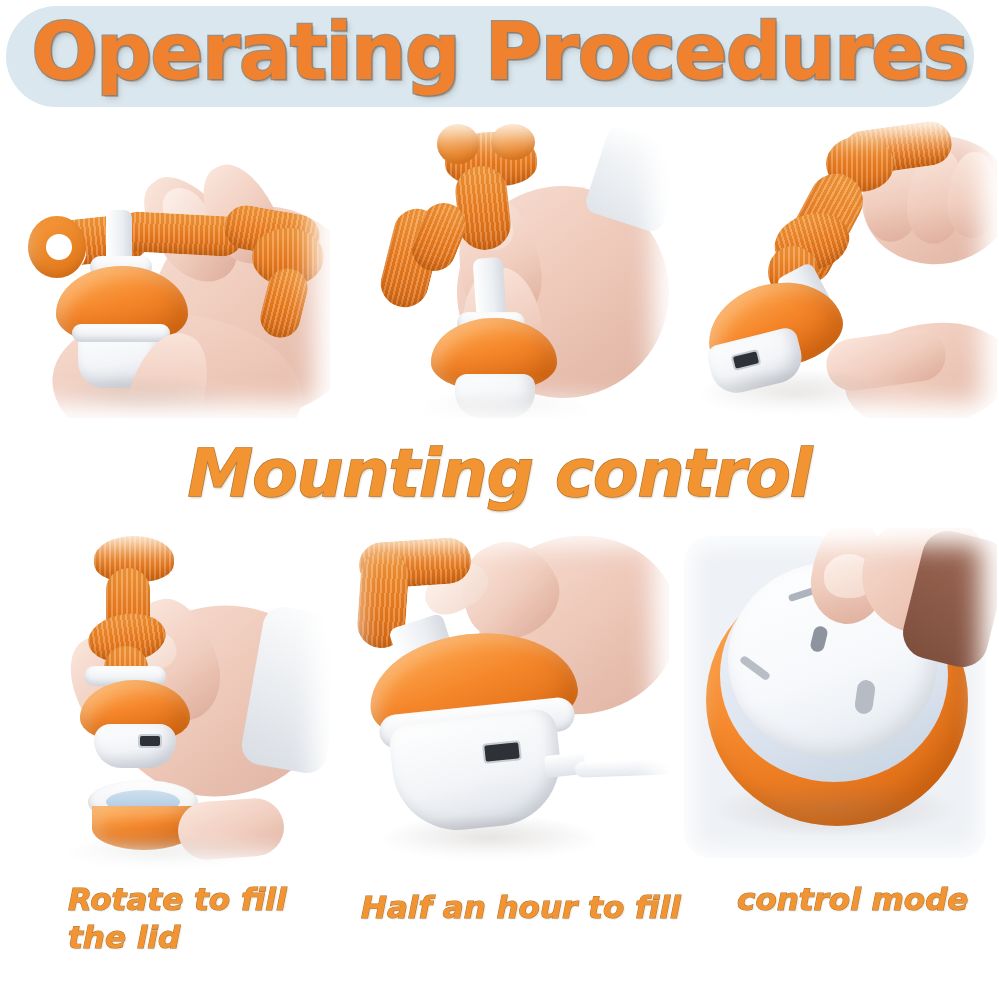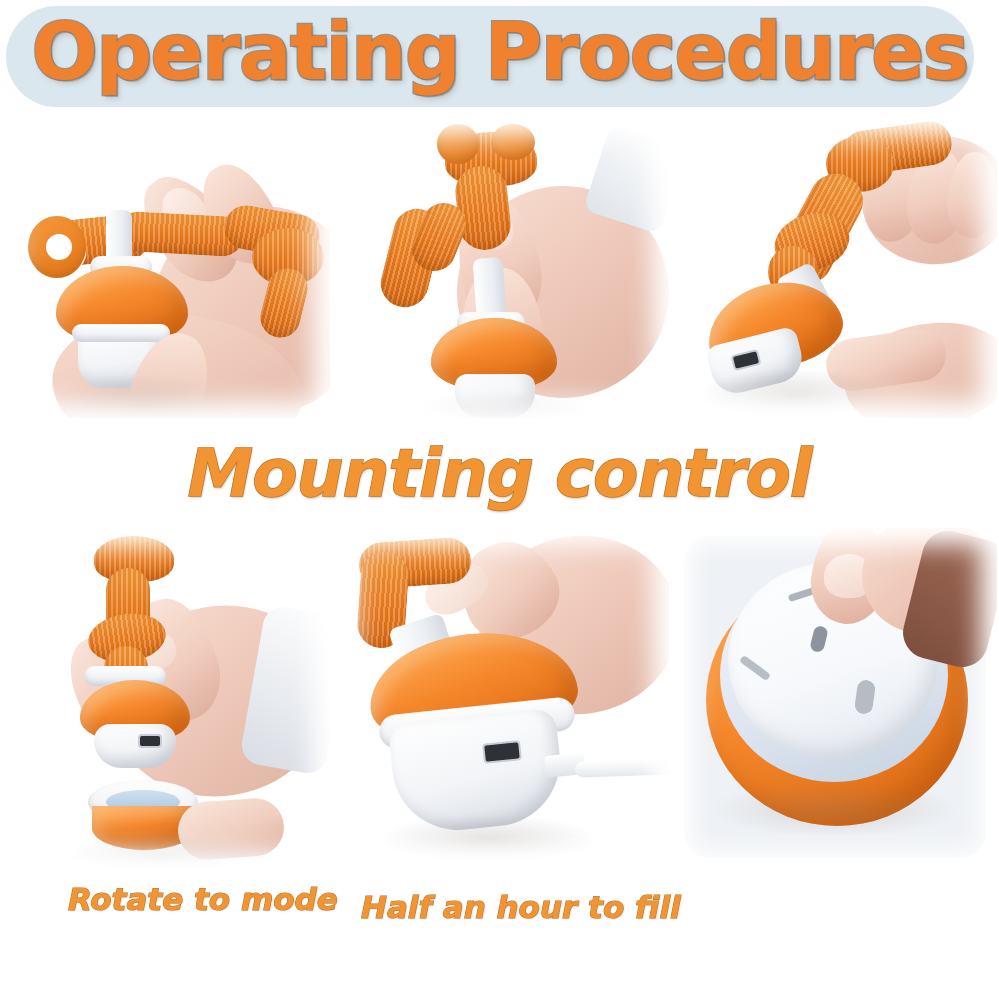--- a/index.html
+++ b/index.html
@@ -315,19 +315,21 @@
 
   <div style="position:absolute;left:152px;top:62px;width:44px;height:26px;background:linear-gradient(180deg,#ffffff,#e6eaf0);border-radius:12px;box-shadow:inset 0 -2px 5px rgba(150,155,165,.4);"></div>
   <div class="finger" style="left:136px;top:-8px;width:74px;height:104px;transform:rotate(6deg);"></div>
   <div class="nail" style="left:148px;top:26px;width:50px;height:44px;"></div>
   <div class="hand" style="left:186px;top:-14px;width:130px;height:120px;transform:rotate(-12deg);"></div>
   <div style="position:absolute;left:236px;top:6px;width:86px;height:130px;background:linear-gradient(200deg,#a06a56,#7d4e3d);border-radius:26px;transform:rotate(14deg);"></div>
   <div class="shadow-blob" style="left:34px;top:252px;width:250px;height:58px;"></div>
 </div>
 
 <div class="caption" id="caption-1">
-  <div>Rotate to mode</div>
+  <div>Rotate to fill</div>
+  <div>the lid</div>
 </div>
 <div class="caption" id="caption-2">
   <div>Half an hour to fill</div>
 </div>
 <div class="caption" id="caption-3">
+  <div>control mode</div>
 </div>
 
 </body></html>

